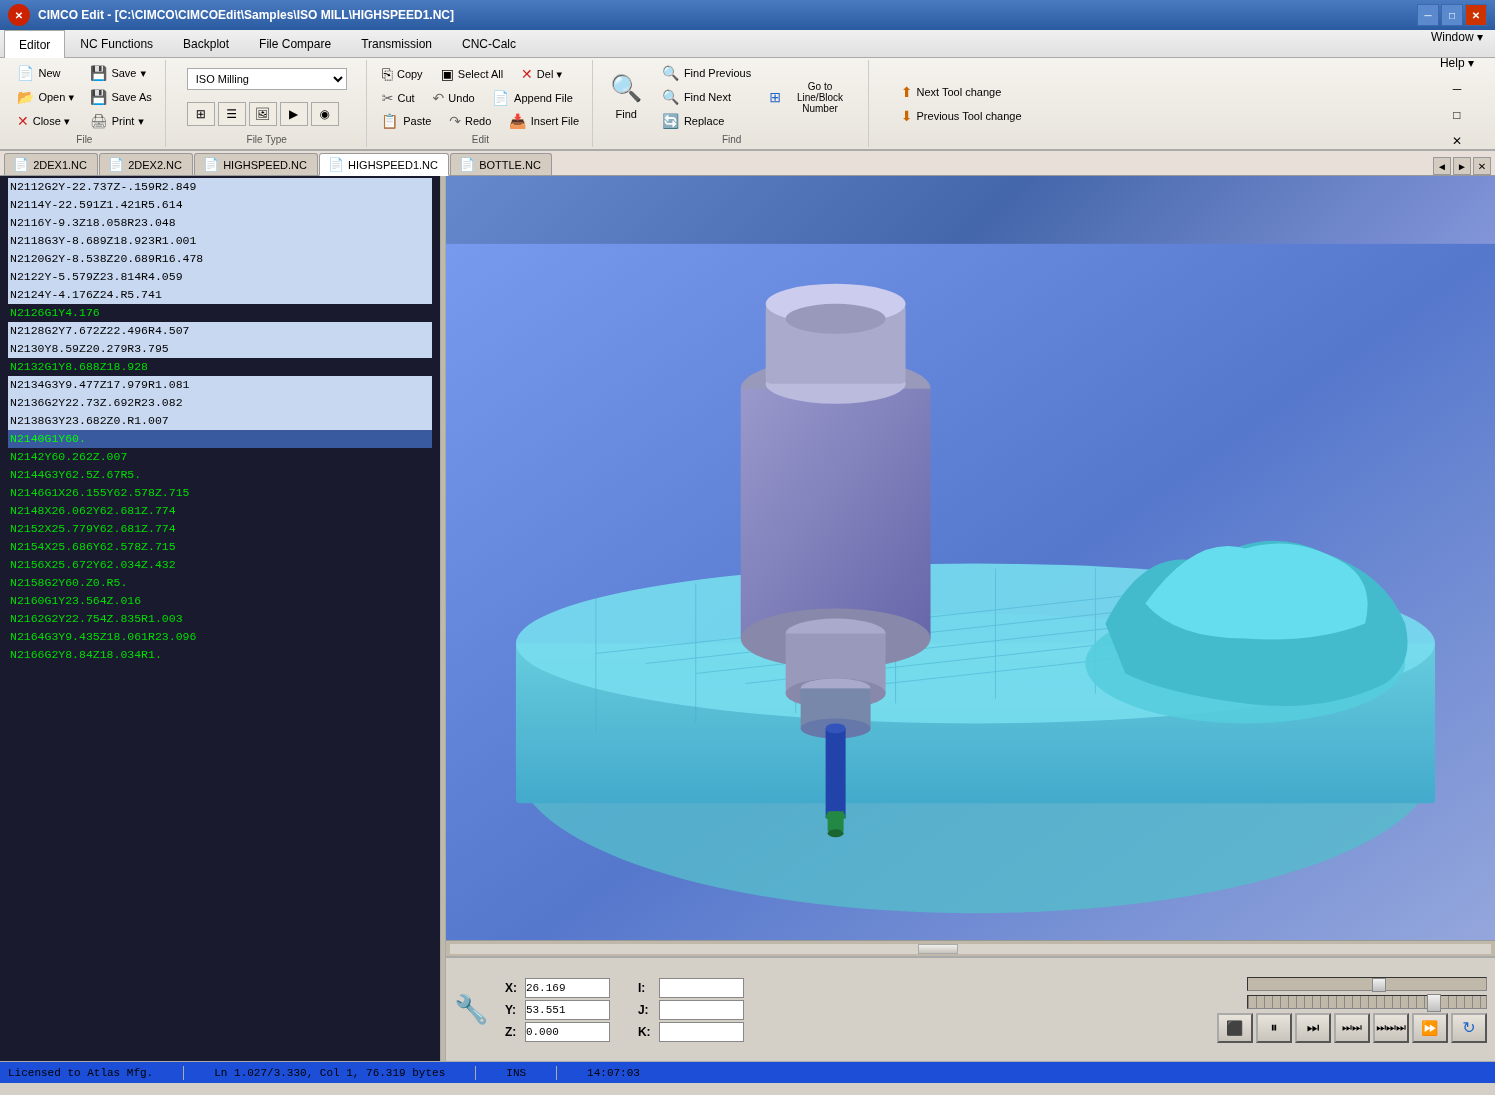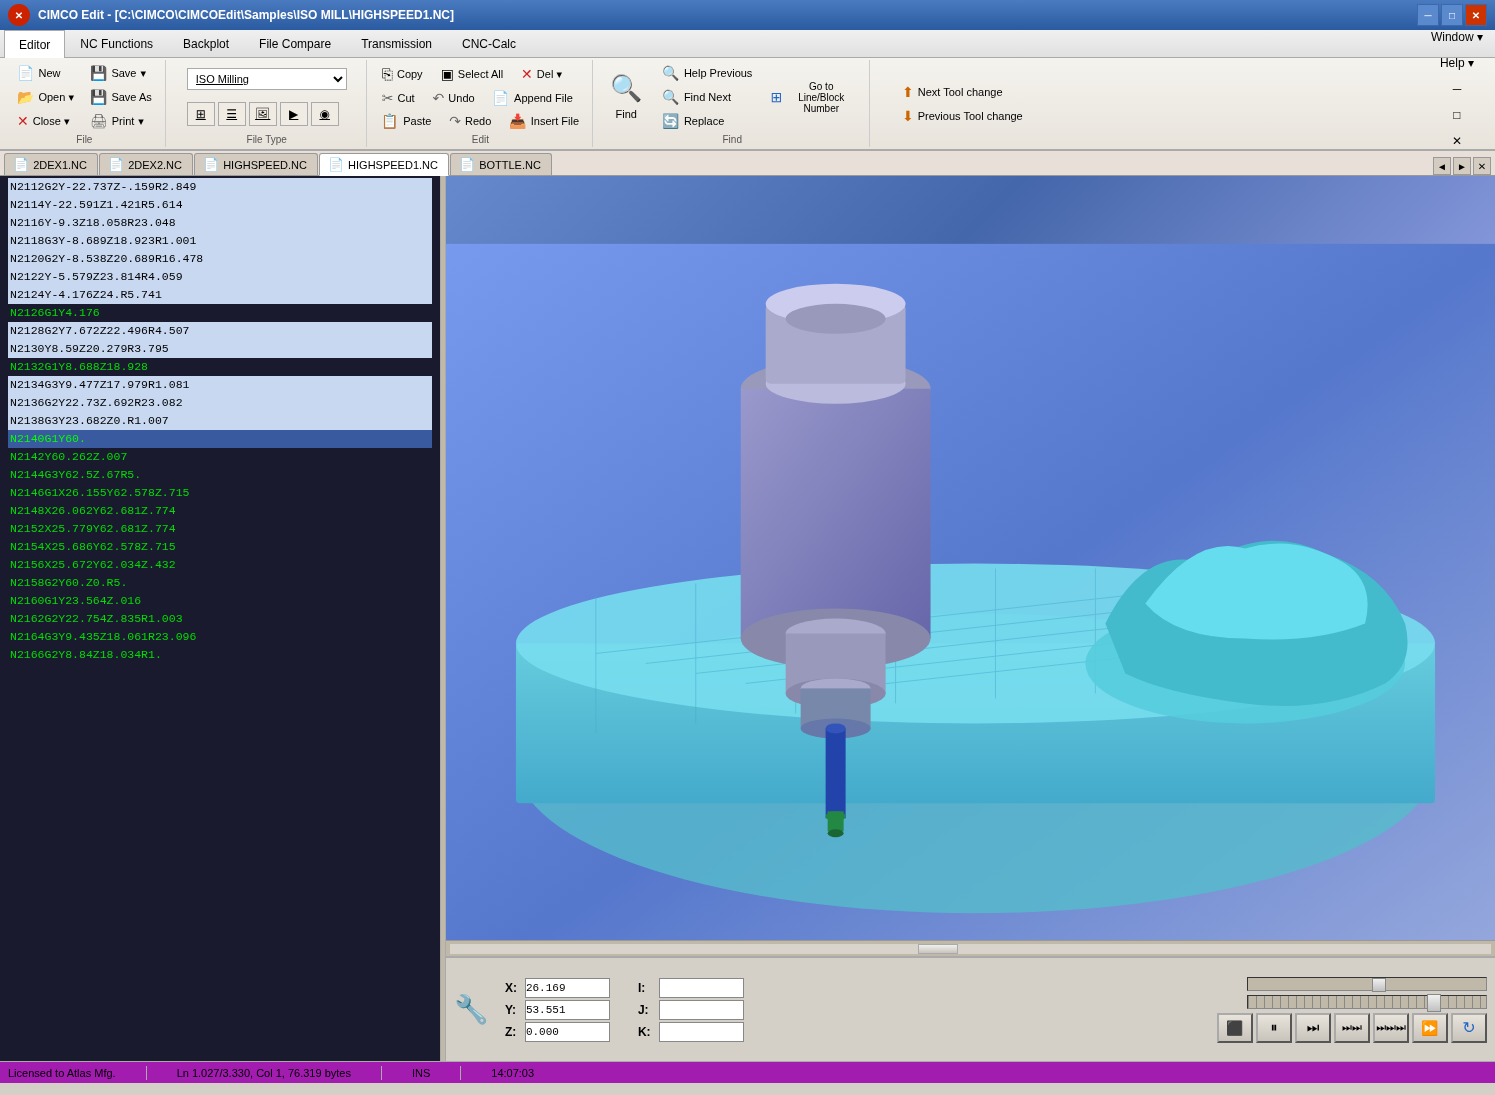--- a/index.html
+++ b/index.html
@@ -115,21 +115,20 @@
       white-space: nowrap;
     }
     .ribbon-btn-sm .sm-icon { font-size: 14px; }
 
     
     .filetype-dropdown {
       display: flex;
       flex-direction: column;
       gap: 12px;
       margin: 4px 13px;
-      text-decoration: underline;
     }
     .filetype-select {
       width: 160px;
       height: 22px;
       font-size: 11px;
       border: 1px solid #aaa;
       background: white;
       padding: 0 4px;
     }
     .filetype-icons {
@@ -316,27 +315,28 @@
       background: linear-gradient(to bottom, #e8e4dc, #c8c4bc);
       border: 2px outset #aaa;
       display: flex; align-items: center; justify-content: center;
       cursor: pointer;
       font-size: 14px;
     }
 
     
     .status-bar {
       height: 22px;
-      background: #a21caf;
+      background: #1d4ed8;
       border-top: 1px solid #aaa;
       display: flex;
       align-items: center;
       padding: 0 8px;
       font-size: 11px;
       gap: 26px;
+      font-family: Liberation Mono, monospace;
     }
     .status-divider {
       width: 1px; height: 14px;
       background: #aaa;
       margin: 0 4px;
     }
 
     
     .code-editor::-webkit-scrollbar { width: 10px; }
     .code-editor::-webkit-scrollbar-track { background: #555; }
@@ -509,21 +509,21 @@
   <div class="ribbon-group" style="min-width:220px;">
     <div style="display:flex;gap:4px;flex:1;align-items:center;">
 
       <div class="ribbon-btn-large">
         <span class="large-icon">🔍</span>
         <span>Find</span>
       </div>
       <div style="display:flex;flex-direction:column;gap:2px;">
         <div class="ribbon-btn-sm">
           <span class="sm-icon icon-blue">🔍</span>
-          <span>Help Previous</span>
+          <span>Find Previous</span>
         </div>
         <div class="ribbon-btn-sm">
           <span class="sm-icon icon-blue">🔍</span>
           <span>Find Next</span>
         </div>
         <div class="ribbon-btn-sm">
           <span class="sm-icon icon-blue">🔄</span>
           <span>Replace</span>
         </div>
       </div>

